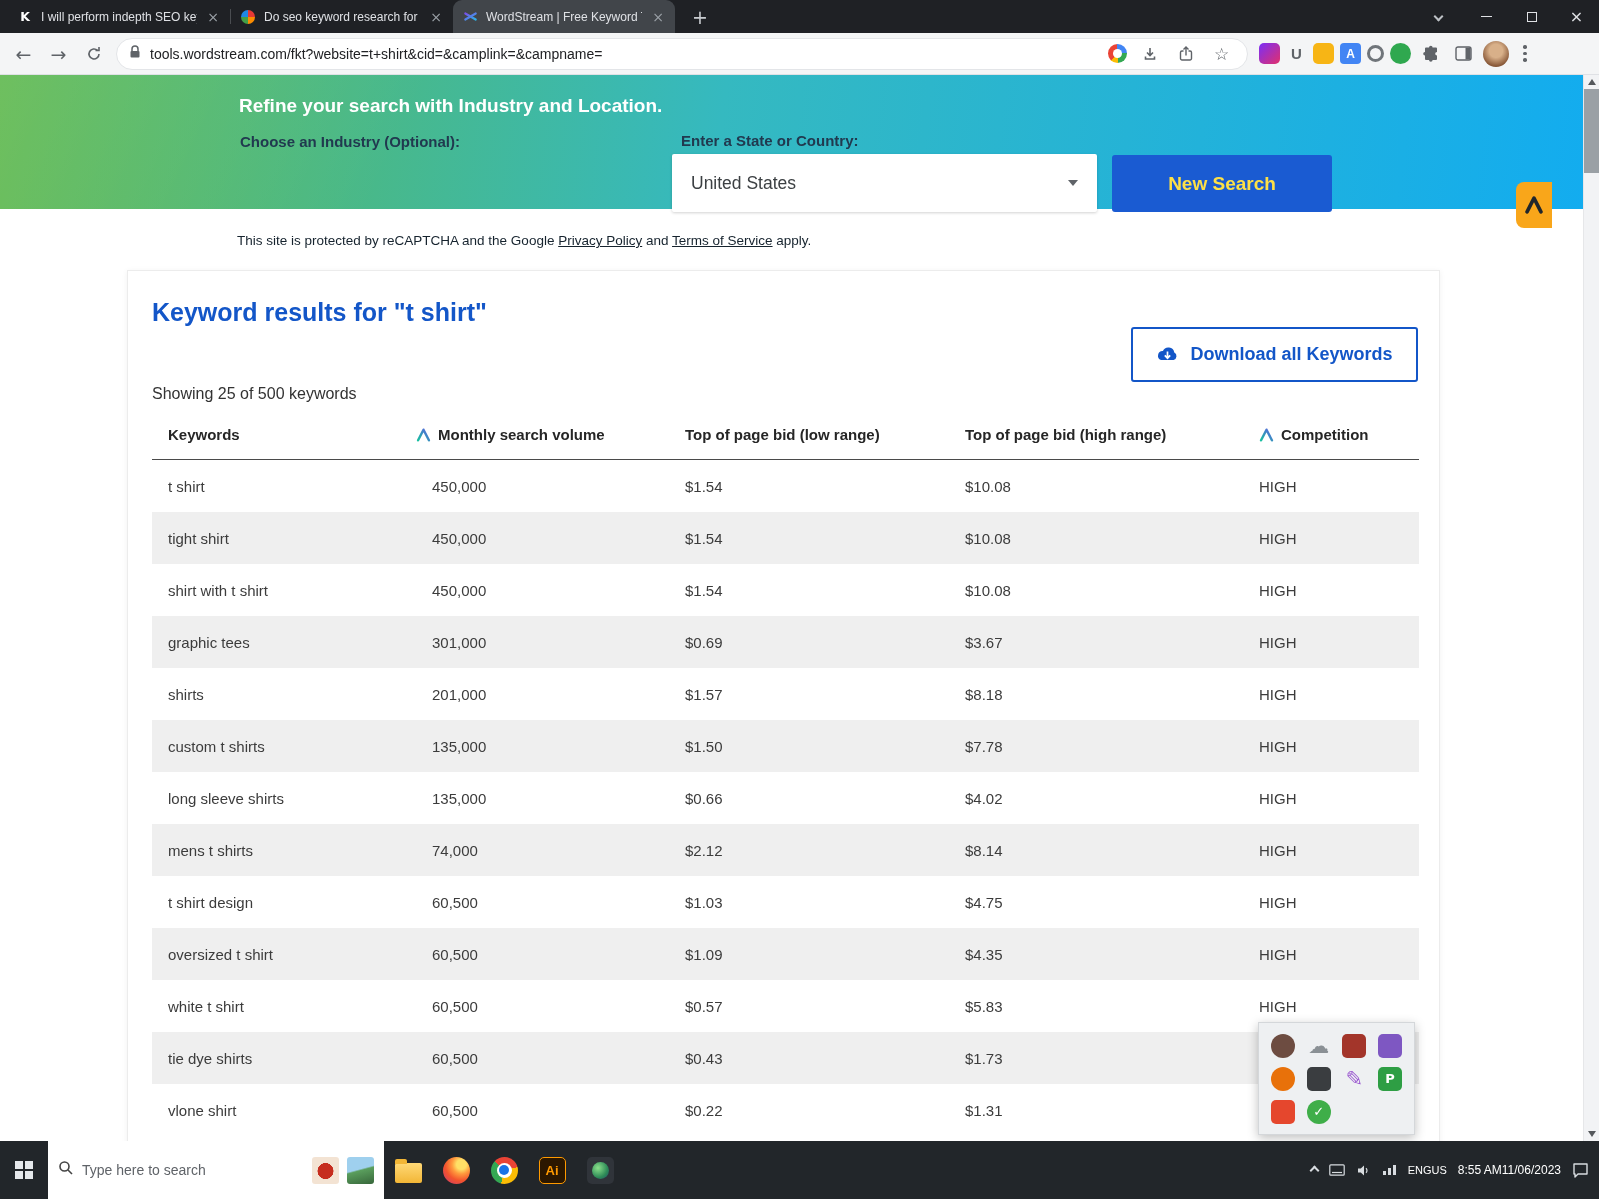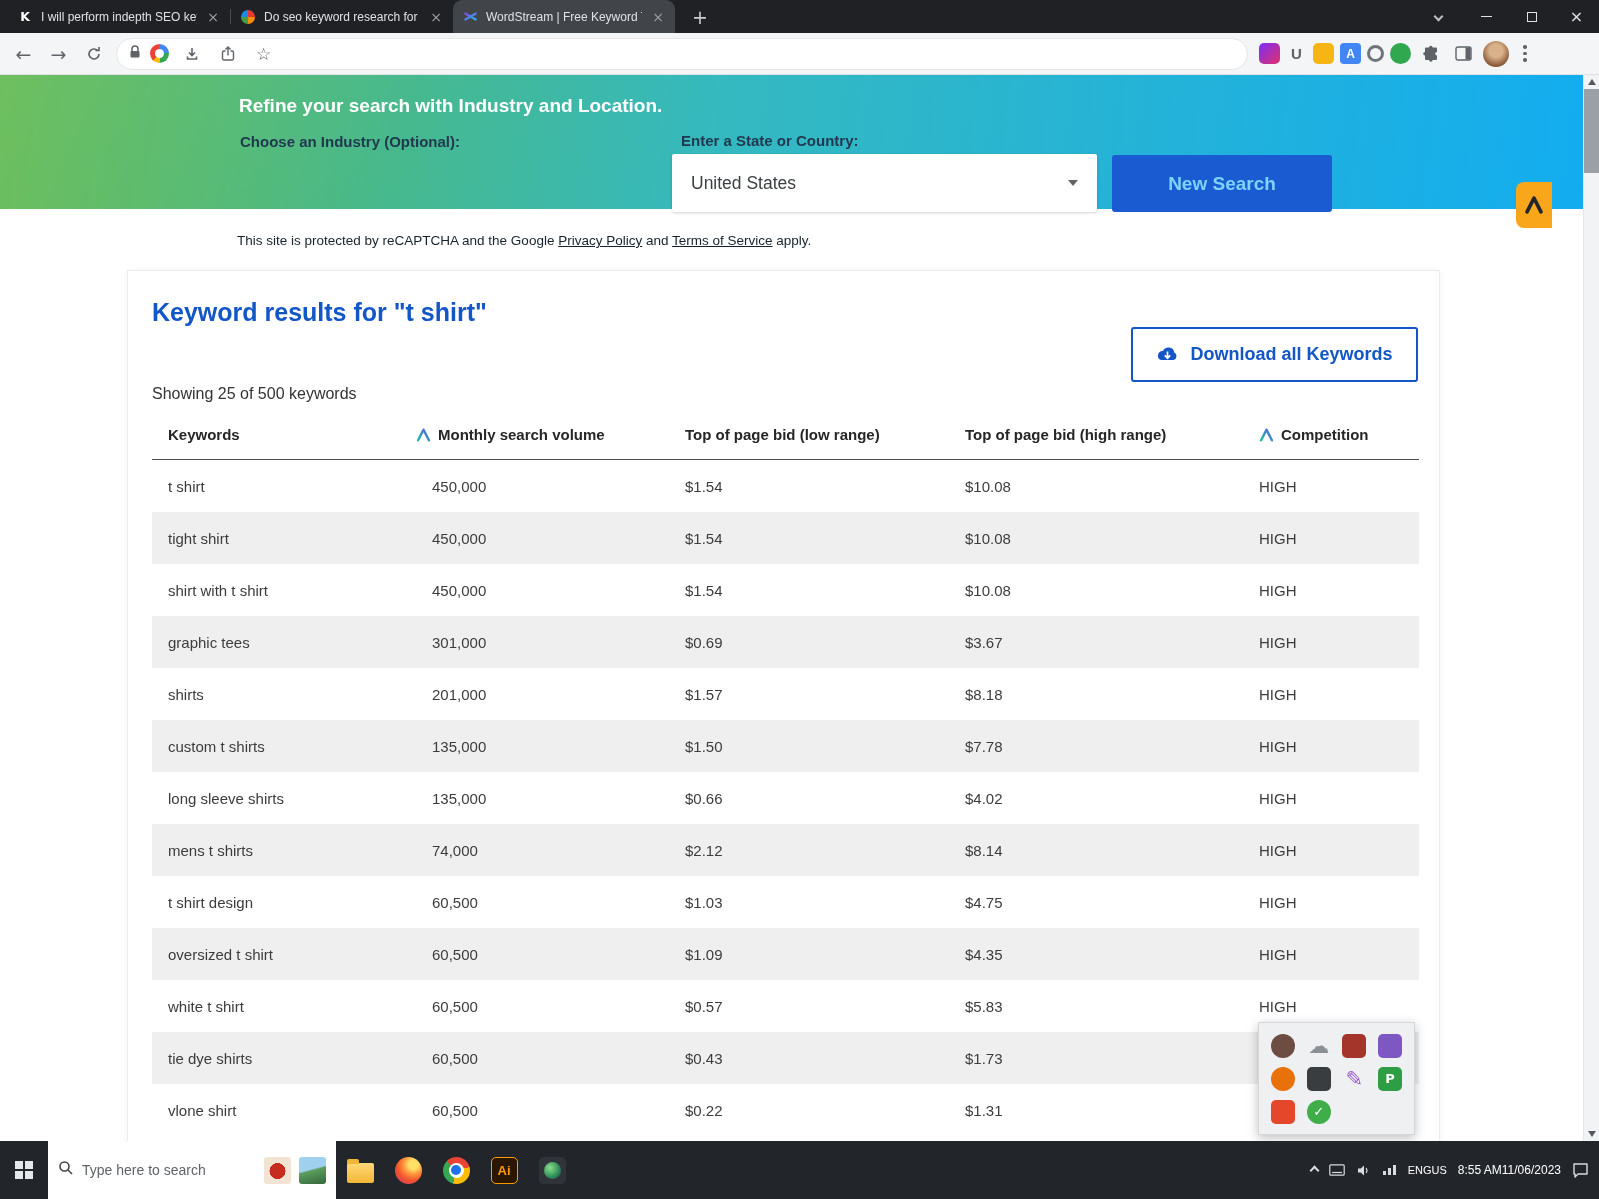--- a/index.html
+++ b/index.html
@@ -53,21 +53,21 @@
   .hero{position:absolute;top:0;left:0;width:100%;height:134px;background:linear-gradient(97deg,#5eb84d 0%,#35b9c0 45%,#12acf0 100%)}
   .hero::before{content:"";position:absolute;left:0;top:0;width:640px;height:183px;background:linear-gradient(115deg,rgba(255,255,255,.10),rgba(255,255,255,0) 60%)}
   .hero-title{position:absolute;left:239px;top:20px;font-size:19px;font-weight:bold;color:#fff}
   .hlabel{position:absolute;font-size:15px;font-weight:bold;color:#21394f}
   .l-ind{left:240px;top:58px}
   .l-loc{left:681px;top:57px}
   .hselect{position:absolute;top:79px;height:58px;background:#fff;border-radius:2px;display:flex;align-items:center;justify-content:space-between;padding:0 19px;font-size:17.5px;color:#3c4043;box-shadow:0 1px 3px rgba(0,0,0,.18)}
   .s-ind{left:237px;width:422px}
   .s-loc{left:672px;width:425px}
   .sel-caret{width:0;height:0;border-left:5px solid transparent;border-right:5px solid transparent;border-top:6px solid #5f6368}
-  .new-search{position:absolute;left:1112px;top:80px;width:220px;height:57px;background:#1a5bd2;border-radius:3px;color:#7dd3fc;font-size:19px;font-weight:bold;display:flex;align-items:center;justify-content:center}
+  .new-search{position:absolute;left:1112px;top:80px;width:220px;height:57px;background:#1a5bd2;border-radius:3px;color:#fde047;font-size:19px;font-weight:bold;display:flex;align-items:center;justify-content:center}
   .recaptcha{position:absolute;left:237px;top:158px;font-size:13.5px;color:#16232e}
   .recaptcha .rl{color:#16232e;text-decoration:underline;cursor:pointer}
 
   .feedback-tab{position:absolute;left:1516px;top:107px;width:36px;height:46px;background:#f9a61a;border-radius:8px 0 0 8px;display:flex;align-items:center;justify-content:center;z-index:3}
 
   .card{position:absolute;left:127px;top:195px;width:1313px;height:940px;background:#fff;border:1px solid #ececec;box-shadow:0 1px 6px rgba(0,0,0,.06)}
   .card-title{position:absolute;left:24px;top:27px;font-size:25px;font-weight:bold;color:#1356c8}
   .download-btn{position:absolute;right:21px;top:56px;width:287px;height:55px;background:#fff;border:2px solid #1356c8;border-radius:3px;color:#1356c8;font-size:18px;font-weight:bold;display:flex;align-items:center;justify-content:center;gap:11px}
   .showing{position:absolute;left:24px;top:114px;font-size:16px;color:#333}
   .ktable{position:absolute;left:24px;top:139px;width:1267px}
@@ -93,21 +93,21 @@
   .sb-btn.bottom{bottom:0}
   .tri-up{width:0;height:0;border-left:4px solid transparent;border-right:4px solid transparent;border-bottom:6px solid #55585c}
   .tri-down{width:0;height:0;border-left:4px solid transparent;border-right:4px solid transparent;border-top:6px solid #55585c}
   .sb-thumb{position:absolute;left:0;top:14px;width:16px;height:84px;background:#9aa0a5}
 
   
   .taskbar{position:absolute;left:0;bottom:0;width:100%;height:58px;background:#22262a;display:flex;align-items:stretch;color:#fff;z-index:10}
   .tstart{width:48px;display:flex;align-items:center;justify-content:center}
   .winlogo{display:grid;grid-template-columns:8px 8px;grid-template-rows:8px 8px;gap:1.5px}
   .winlogo i{background:#e6e9ec}
-  .tsearch{width:288px;background:#fff;display:flex;align-items:center;padding:0 10px;gap:8px}
+  .tsearch{width:336px;background:#fff;display:flex;align-items:center;padding:0 10px;gap:8px}
   .tsearch-input{border:none;outline:none;background:transparent;font-family:"Liberation Sans",sans-serif;font-size:14px;color:#3c4043;flex:1;min-width:0}
   .tsearch-input::placeholder{color:#5f6368;opacity:1}
   .simg{width:27px;height:27px;border-radius:3px;flex:none}
   .simg.flower{background:radial-gradient(circle at 50% 52%,#c62d1f 0 40%,#f3e3d3 42%)}
   .simg.landscape{background:linear-gradient(165deg,#9fd0ee 0 45%,#5a9e5d 50%,#37663a 100%)}
   .tapp{width:48px;display:flex;align-items:center;justify-content:center}
   .folder{position:relative;width:27px;height:20px;border-radius:2px;background:linear-gradient(#ffd977,#f2b636);margin-top:5px}
   .folder::before{content:"";position:absolute;top:-4px;left:0;width:12px;height:5px;border-radius:2px 2px 0 0;background:#f2b636}
   .ffx{width:27px;height:27px;border-radius:50%;background:radial-gradient(circle at 68% 28%,#ffe066 0 18%,#ff9a3d 35%,#f3542d 60%,#c43376 100%)}
   .chrome{position:relative;width:27px;height:27px;border-radius:50%;background:conic-gradient(from -45deg,#ea4335 0 120deg,#fbbc05 0 240deg,#34a853 0 360deg)}
@@ -182,20 +182,21 @@
           <path d="M13 1v3.5H9.5" fill="none" stroke="#5f6368" stroke-width="1.6"></path>
         </svg>
     </div>
     <div class="omnibox">
       <span>
         <svg width="12" height="14" viewBox="0 0 12 14">
             <path d="M3 6V4a3 3 0 0 1 6 0v2" fill="none" stroke="#5f6368" stroke-width="1.5"></path>
             <rect x="1.5" y="6" width="9" height="6.5" rx="1" fill="#5f6368"></rect>
           </svg>
       </span>
+      <span class="omni-url">tools.wordstream.com/fkt?website=t+shirt&amp;cid=&amp;camplink=&amp;campname=</span>
       <span class="g-ring">
           <span></span>
         </span>
       <span class="tool-ic">
         <svg width="16" height="16" viewBox="0 0 16 16">
             <path d="M8 2v7M5 6.5L8 9.5 11 6.5" stroke="#5f6368" stroke-width="1.6" fill="none"></path>
             <path d="M3.5 10.5v2.5h9v-2.5" fill="none" stroke="#5f6368" stroke-width="1.6"></path>
           </svg>
       </span>
       <span class="tool-ic">

